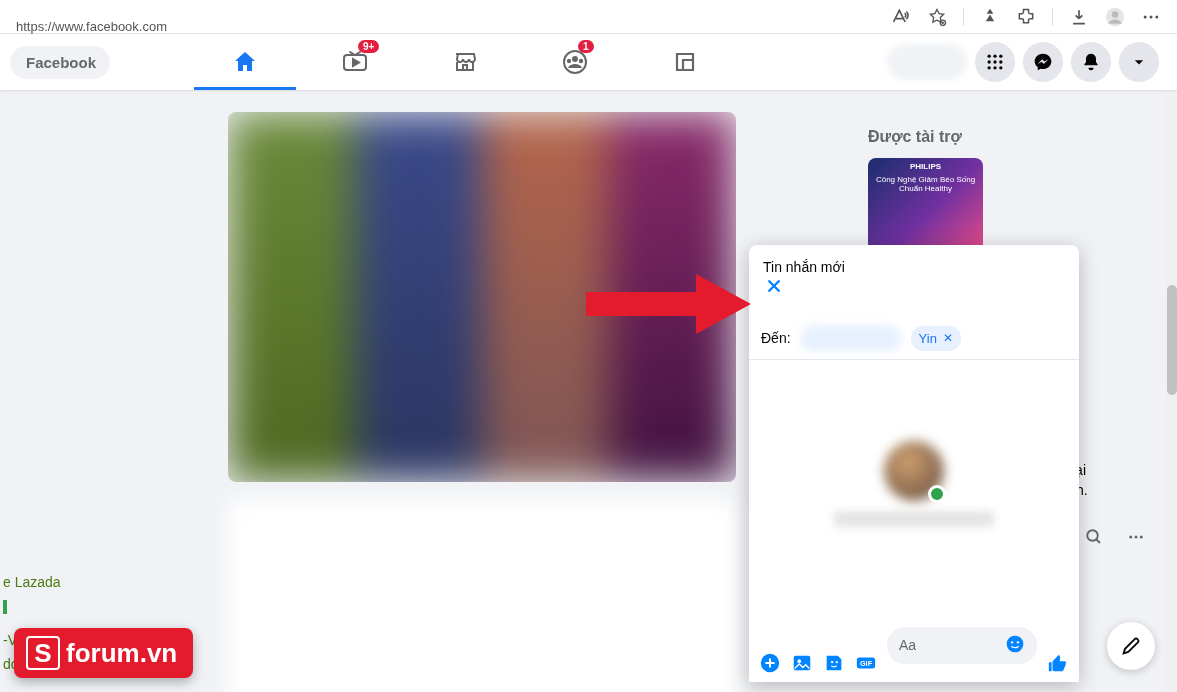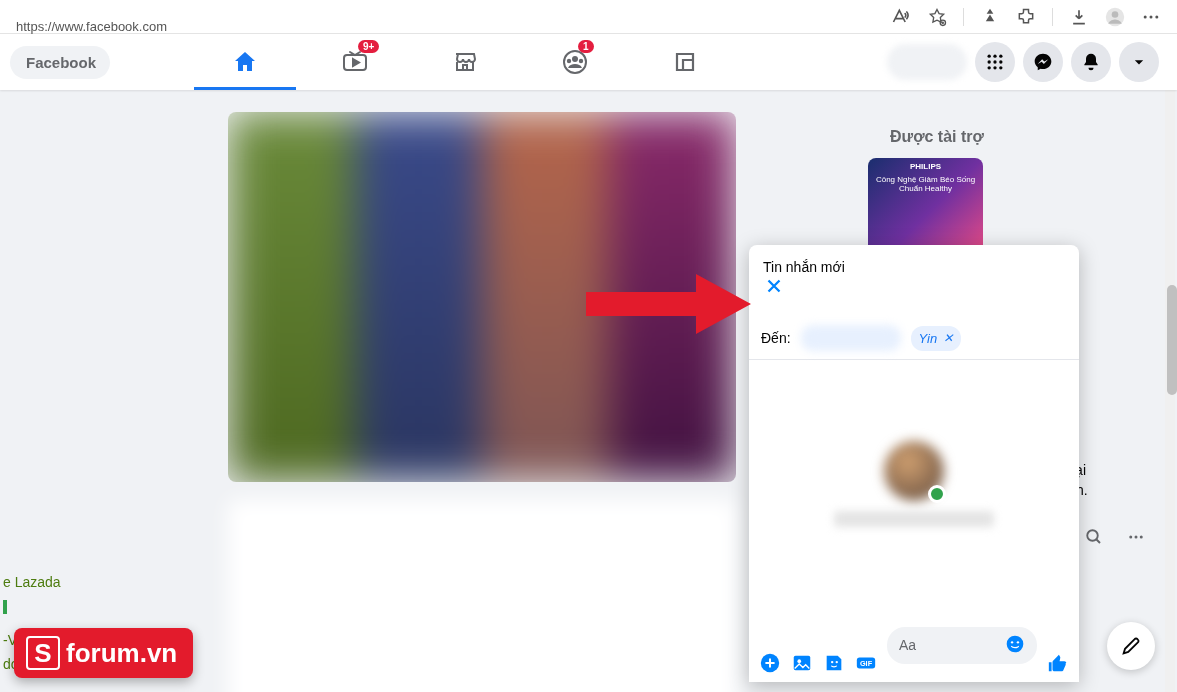--- a/index.html
+++ b/index.html
@@ -36,38 +36,38 @@
 .fc3 { background: linear-gradient(#b5654a, #7d5555); }
 .fc4 { background: linear-gradient(#8a2a6a, #401240); }
 .feed-blur2 { position: absolute; left: 228px; top: 410px; width: 508px; height: 260px; background: #fff; border-radius: 8px; filter: blur(10px); }
 
 .left-links { position: absolute; left: 0; top: 480px; font-size: 14px; color: #4d7c0f; padding-left: 3px; }
 .left-links .lnk { padding: 4px 0; }
 .green-bar { display: inline-block; width: 4px; height: 14px; background: #31a24c; vertical-align: middle; margin-top: 6px; }
 
 
 .sponsored { position: absolute; left: 868px; top: 38px; width: 290px; }
-.sp-title { font-size: 16px; font-weight: 600; color: #65676b; margin-bottom: 12px; margin-left: 22px; }
+.sp-title { font-size: 16px; font-weight: 600; color: #65676b; margin-bottom: 12px; }
 .sp-item { display: flex; gap: 12px; margin-bottom: 16px; cursor: pointer; }
 .sp-img { width: 115px; height: 115px; background: linear-gradient(135deg,#1a2e6e,#7030a0,#ff5080); border-radius: 8px; flex-shrink: 0; display: flex; flex-direction: column; align-items: center; justify-content: center; color:#fff; font-size:8px; padding:4px; text-align:center; }
 .sp-text { padding-top: 30px; }
 .sp-name { font-size: 14px; font-weight: 600; color: #050505; line-height: 1.3; }
 .sp-domain { font-size: 12px; color: #65676b; margin-top: 4px; }
 .side-peek { position: absolute; left: 1065px; top: 370px; color: #050505; font-size: 14px; line-height: 1.45; }
 .side-peek2 { position: absolute; left: 1065px; top: 216px; color: #050505; font-size: 16px; font-weight: 600; }
 .side-icons { position: absolute; left: 1085px; top: 438px; display: flex; gap: 24px; color: #65676b; }
 
 
 .msg-popup { position: absolute; left: 749px; top: 245px; width: 330px; height: 437px; background: #fff; border-radius: 8px 8px 0 0; box-shadow: 0 4px 20px rgba(0,0,0,0.25); display: flex; flex-direction: column; z-index: 20; }
 .msg-head { display: flex; align-items: flex-start; padding: 14px 12px 10px 14px; flex-direction: column; }
 .msg-title { font-size: 14px; color: #050505; font-weight: 400; flex: 1; }
 .msg-close { color: #0084ff; cursor: pointer; }
 .msg-to { display: flex; align-items: center; padding: 8px 12px; gap: 10px; border-bottom: 1px solid #e4e6eb; margin-top: 6px; }
 .msg-to-label { font-size: 14px; color: #050505; }
-.chip { background: #e7f0fe; color: #1877f2; padding: 5px 8px; border-radius: 12px; font-size: 13px; display: flex; align-items: center; gap: 6px; font-style: italic; }
+.chip { background: #e7f0fe; color: #1877f2; padding: 5px 8px; border-radius: 12px; font-size: 13px; display: flex; align-items: center; gap: 6px; }
 .chip.blur-chip { filter: blur(4px); width: 100px; height: 26px; }
 .chip .chip-x { font-size: 12px; cursor: pointer; }
 
 .msg-body { flex: 1; display: flex; flex-direction: column; align-items: center; justify-content: center; }
 .avatar-blur { width: 60px; height: 60px; border-radius: 50%; background: radial-gradient(circle at 40% 35%, #d0a070, #8a6a50 60%, #6a5a4a); filter: blur(6px); position: relative; }
 .avatar-dot { position: absolute; right: -2px; bottom: -2px; width: 18px; height: 18px; background: #31a24c; border: 3px solid #fff; border-radius: 50%; }
 .name-blur { margin-top: 10px; width: 160px; height: 16px; background: #e4e4e4; filter: blur(4px); border-radius: 4px; }
 
 .msg-input-row { display: flex; align-items: center; padding: 8px 10px; gap: 10px; }
 .mi { color: #0084ff; cursor: pointer; width: 22px; height: 22px; display: flex; align-items: flex-start; justify-content: center; margin-top: 36px; }

